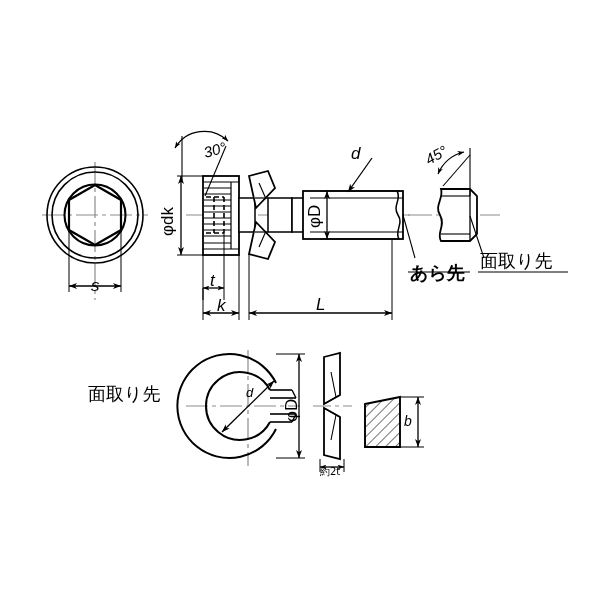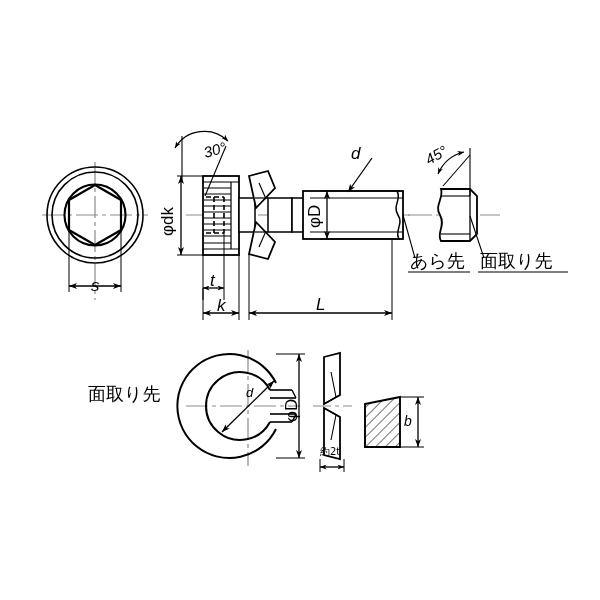--- a/index.html
+++ b/index.html
@@ -268,27 +268,27 @@
   <span class="lbl dim-letter" style="left:217px; top:297px;">k</span>
 
   <span class="lbl dim-letter" style="left:316px; top:296px;">L</span>
 
   <span class="lbl dim-letter" style="left:351px; top:145px;">d</span>
 
   <span class="lbl dim-letter-up rot90" style="left:306px; top:228px;">φD</span>
 
   <span class="lbl ang rot-a45" style="left:430px; top:152px;">45°</span>
 
-  <span class="lbl jp" style="left:410px; top:252px;">あら先</span>
+  <span class="lbl jp" style="left:410px; top:264px;font-weight:bold;">あら先</span>
 
   <span class="lbl jp" style="left:480px; top:252px;">面取り先</span>
 
   <span class="lbl jp" style="left:88px; top:385px;">面取り先</span>
 
   <span class="lbl dim-letter" style="left:246px; top:386px; font-size:13px;">d</span>
 
   <span class="lbl dim-letter-up rot90" style="left:283px; top:422px;">φD</span>
 
-  <span class="lbl small-jp" style="left:320px; top:447px;">約2t</span>
+  <span class="lbl small-jp" style="left:320px; top:467px;">約2t</span>
 
   <span class="lbl dim-letter" style="left:404px; top:414px; font-size:14px;">b</span>
 
 </div>
 
 </body></html>

